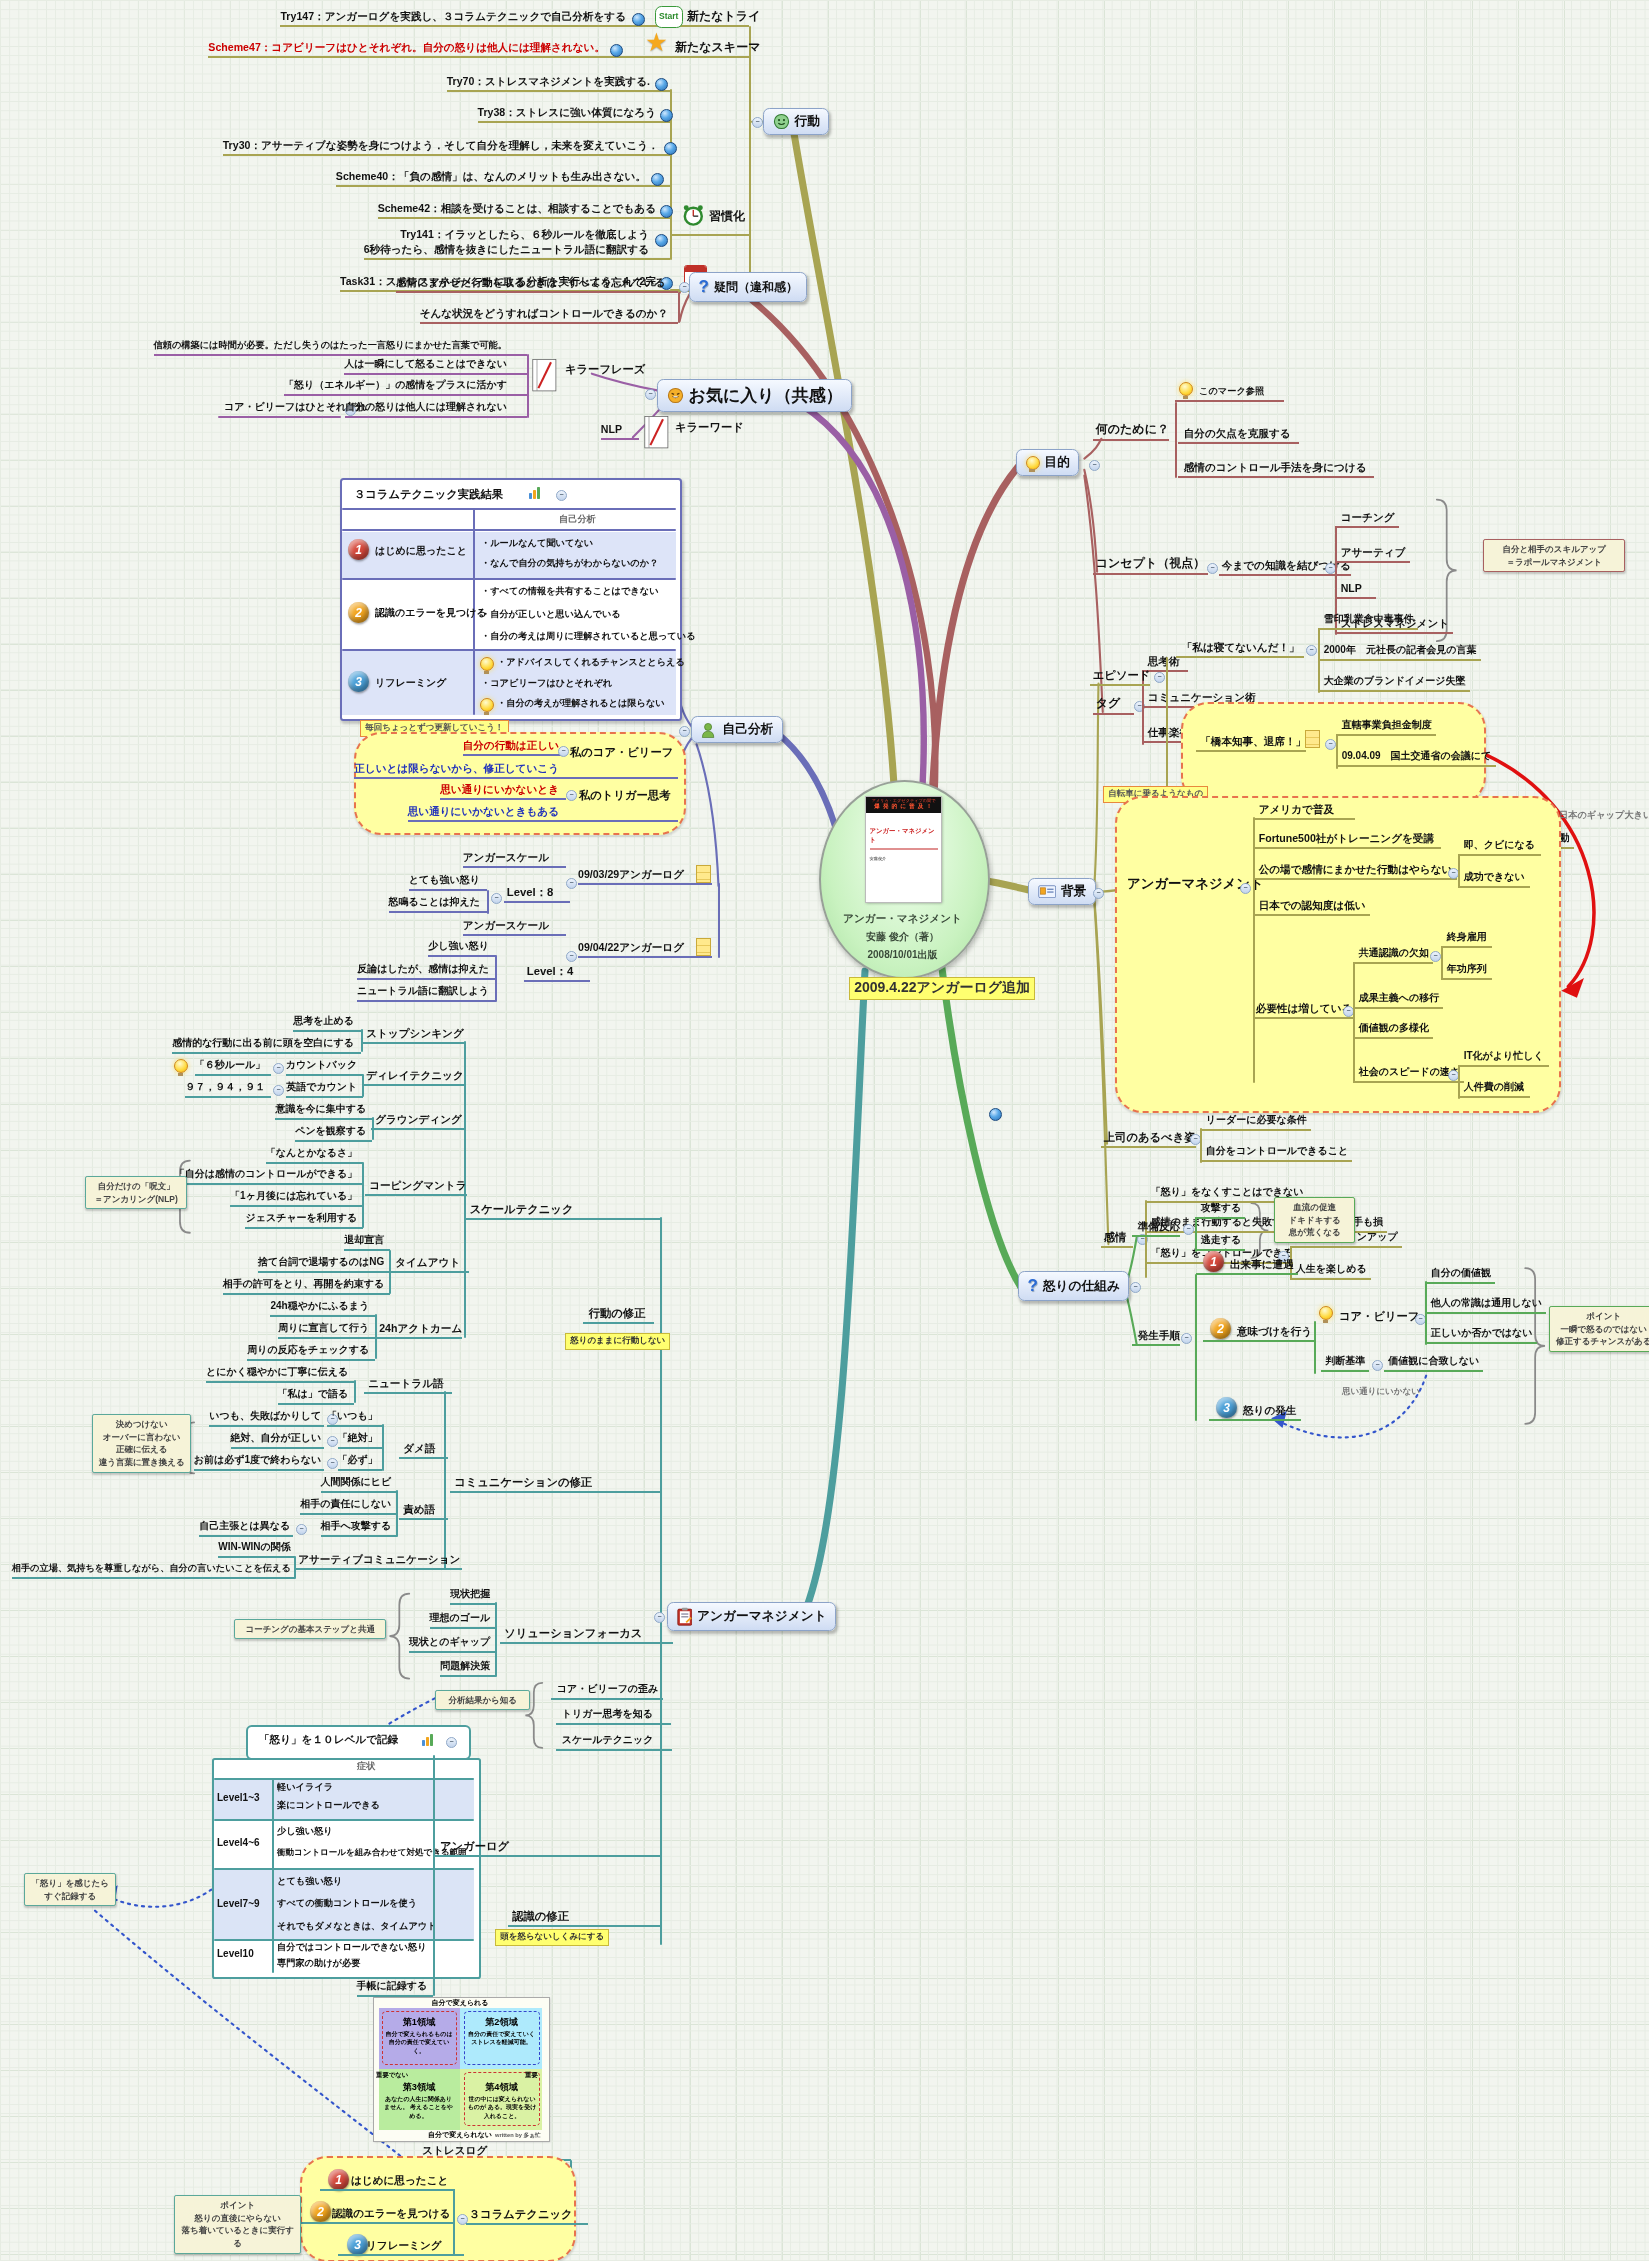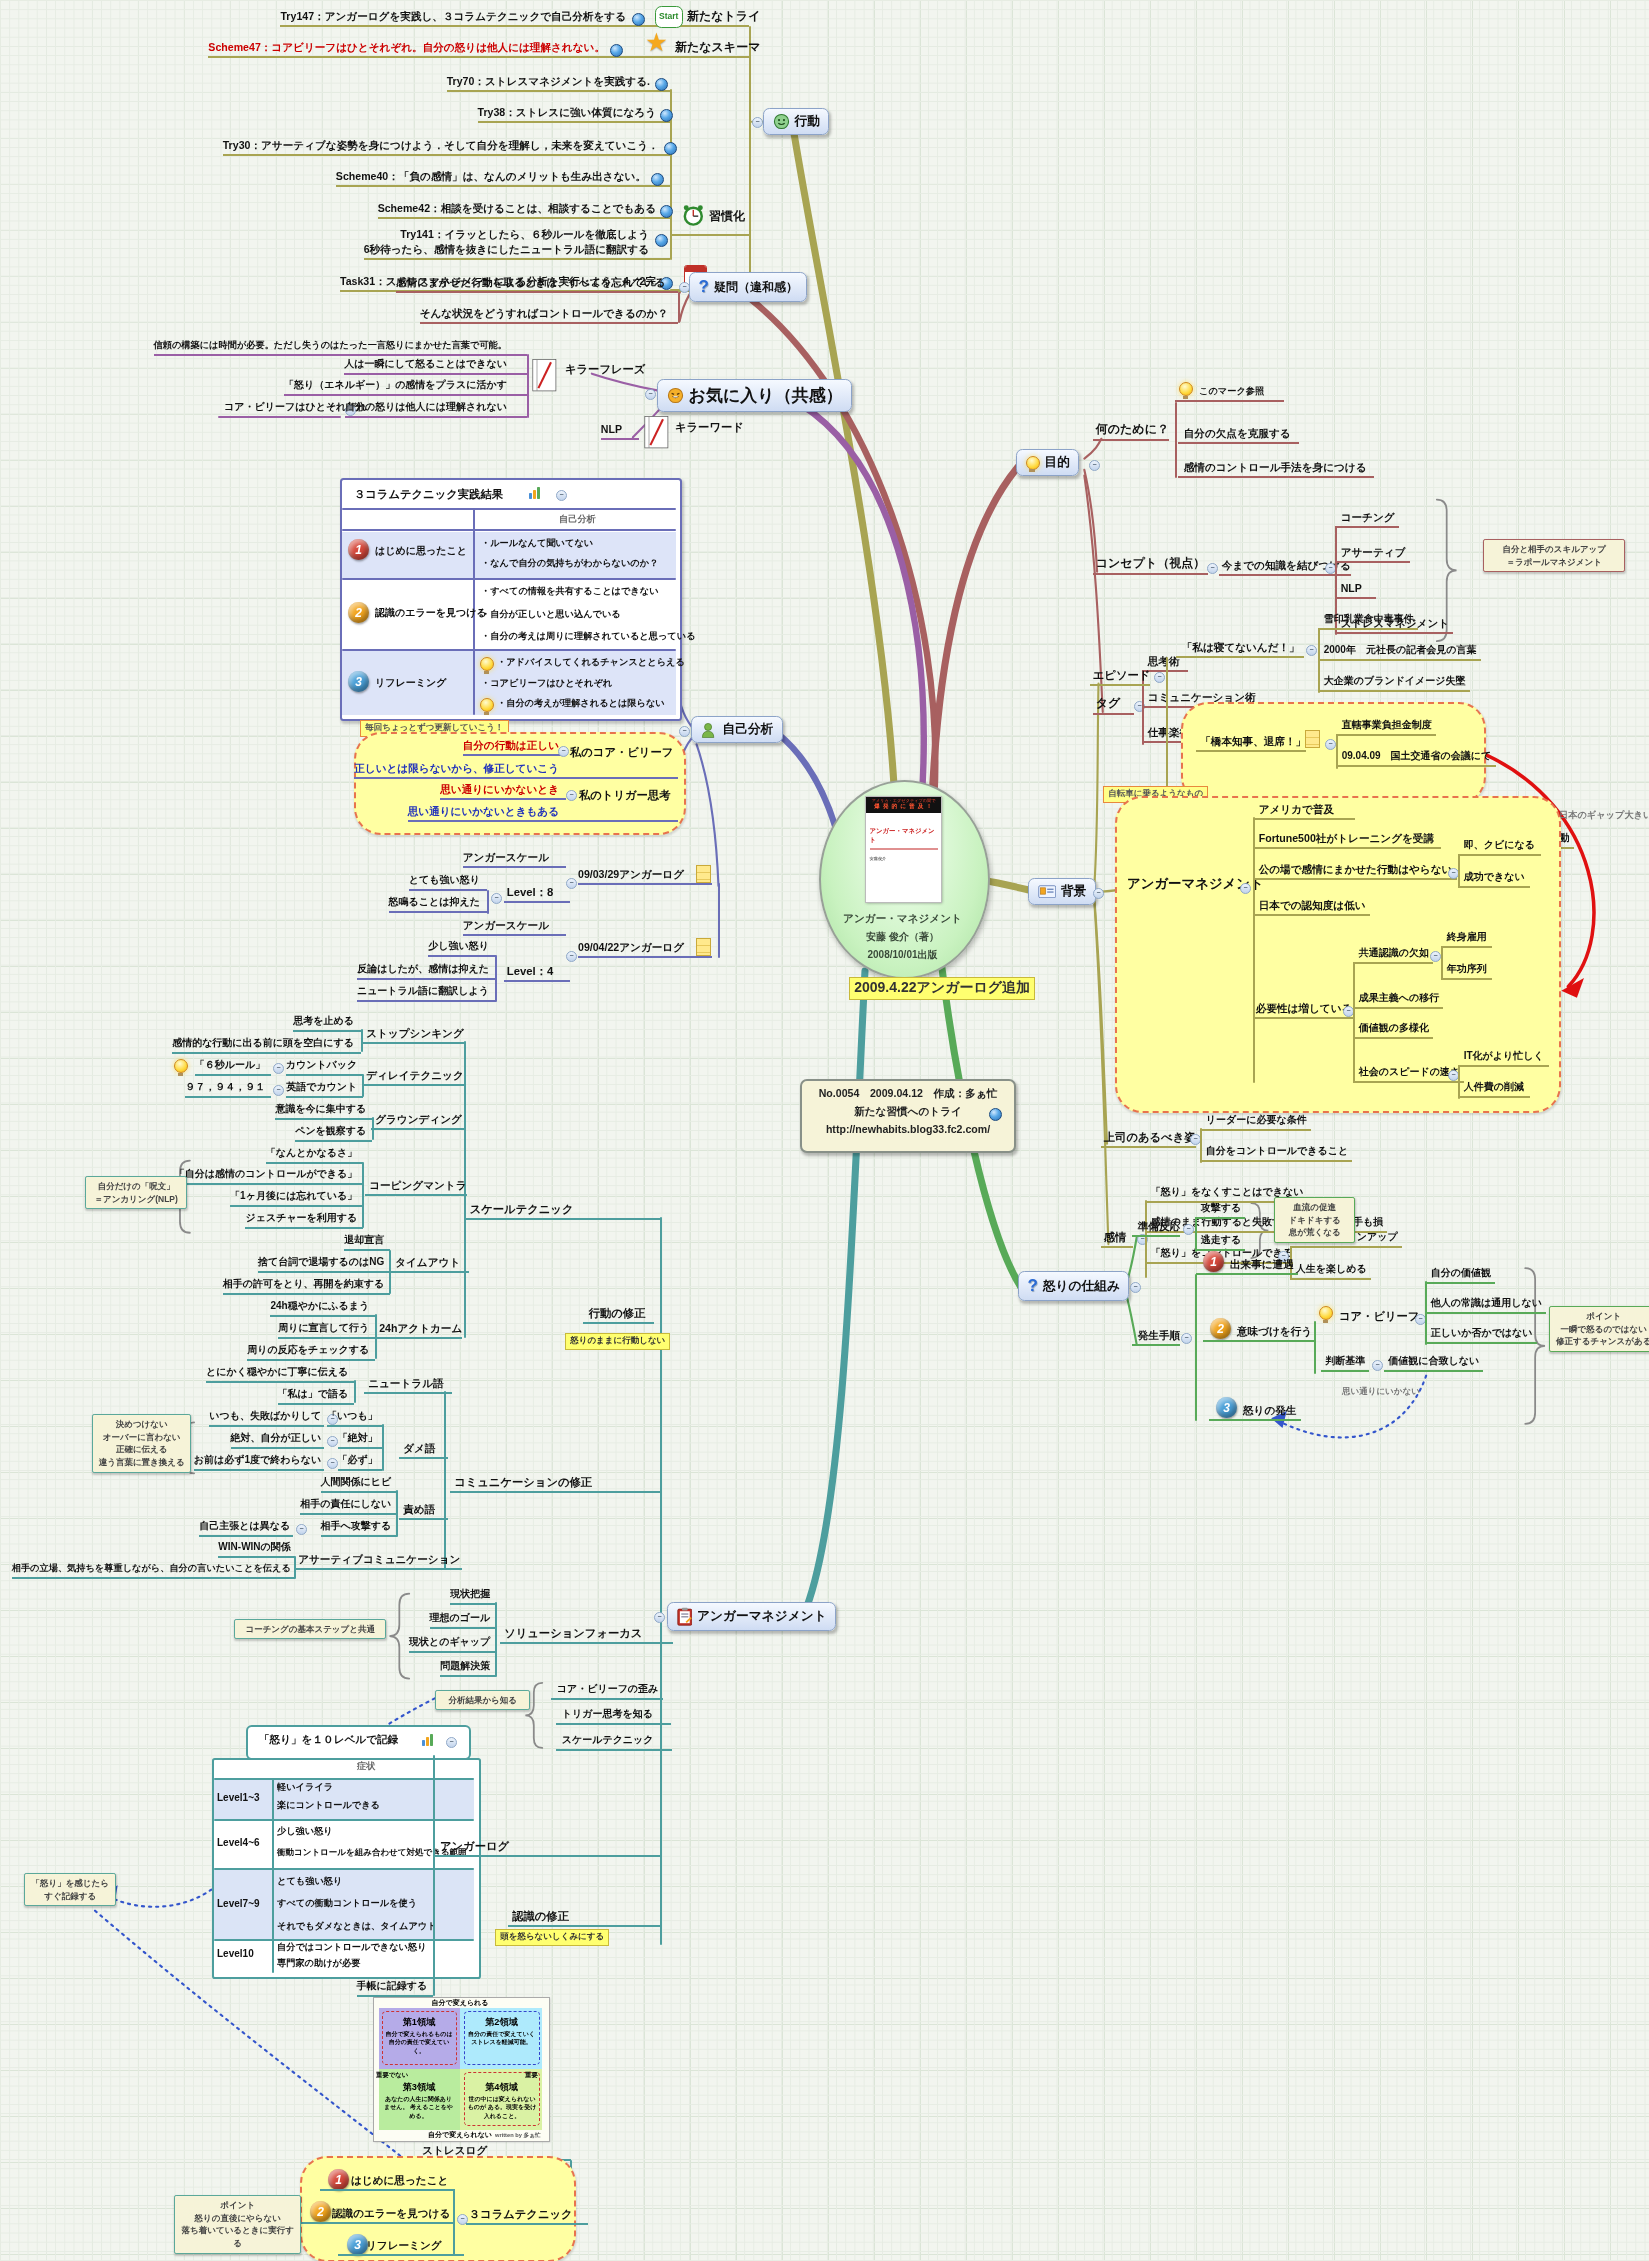--- a/index.html
+++ b/index.html
@@ -162,25 +162,20 @@
   <span class="s2">爆 発 的 に 普 及 ！</span>
       </div>
   <div class="btitle">アンガー・マネジメント</div>
   <div class="bsub"></div>
   <div class="bauth">安藤俊介</div>
 </div>
 <div class="ctext" style="left:821px;top:912px;width:163px;font-size:10.6px">アンガー・マネジメント</div>
 <div class="ctext" style="left:821px;top:930px;width:163px;font-size:10px">安藤 俊介（著）</div>
 <div class="ctext" style="left:821px;top:948px;width:163px;font-size:10px">2008/10/01出版</div>
 <div class="ynote" style="left:849px;top:977px;font-size:14px">2009.4.22アンガーログ追加</div>
-<div class="infobox">
-  <div style="font-size:10.6px">No.0054　2009.04.12　作成：多ぁ忙</div>
-  <div style="font-size:10.6px;margin-top:4.2px">新たな習慣へのトライ</div>
-  <div style="font-size:10.6px;margin-top:4.2px">http://newhabits.blog33.fc2.com/</div>
-</div>
 <span class="globe" style="left:989px;top:1108px"></span>
 
 <div class="vl b-act" style="left:749px;top:25.5px;height:268px"></div>
 <div class="vl b-act" style="left:670px;top:89px;height:171px"></div>
 <div class="hl b-act" style="left:670px;top:234px;width:81px"></div>
 <div class="hl b-act" style="left:670px;top:289px;width:81px"></div>
 <div class="node" style="left:763px;top:108px">
   <svg width="17" height="17" viewBox="0 0 24 24">
         <circle cx="12" cy="12" r="10" fill="#8fd08f" stroke="#2f7a2f" stroke-width="1.5"></circle>
         <circle cx="8.5" cy="10" r="1.5" fill="#1a4a1a"></circle>
@@ -327,21 +322,21 @@
 <div class="minus" style="left:491px;top:893px"></div>
 <div class="t b-selfa f16" style="left:504px;top:885px;padding-left:2.8px;padding-right:17px">Level：8</div>
 <div class="minus" style="left:566px;top:878px"></div>
 <div class="t b-selfa f15" style="left:578px;top:868px;padding-right:28px">09/03/29アンガーログ</div>
 <div class="sticky" style="left:696px;top:865px"></div>
 <div class="t b-selfa f15" style="right:1084px;top:919px;padding-right:17px">アンガースケール</div>
 <div class="t b-selfa f14" style="right:1154px;top:940px;padding-right:7px">少し強い怒り</div>
 <div class="t b-selfa f14" style="right:1154px;top:963px;padding-right:7px">反論はしたが、感情は抑えた</div>
 <div class="t b-selfa f14" style="right:1154px;top:985px;padding-right:7px">ニュートラル語に翻訳しよう</div>
 <div class="vl b-selfa" style="left:495px;top:955px;height:47px"></div>
-<div class="t b-selfa f16" style="left:504px;top:964px;padding-left:2.8px;padding-right:17px">Level：4</div>
+<div class="t b-selfa f16" style="left:524px;top:964px;padding-left:2.8px;padding-right:17px">Level：4</div>
 <div class="minus" style="left:566px;top:951px"></div>
 <div class="t b-selfa f15" style="left:578px;top:941px;padding-right:28px">09/04/22アンガーログ</div>
 <div class="sticky" style="left:696px;top:938px"></div>
 
 <div class="node" style="left:1016px;top:449px">
   <span class="bulb" style="position:relative;display:inline-block"></span>
   <span>目的</span>
 </div>
 <div class="minus" style="left:1089px;top:460px"></div>
 <div class="t b-pur f17" style="left:1093px;top:422px;padding-left:2.8px">何のために？</div>

